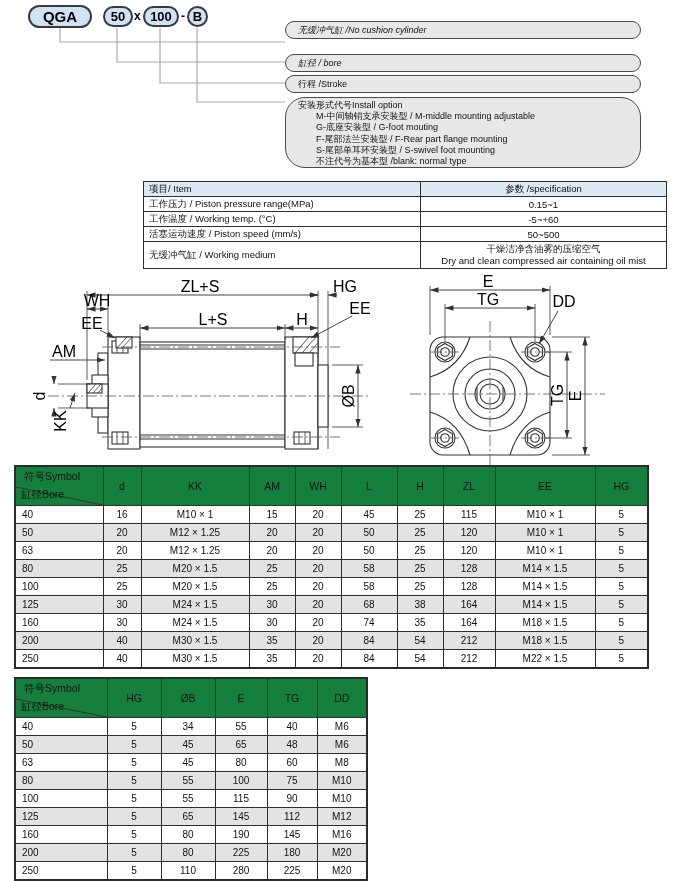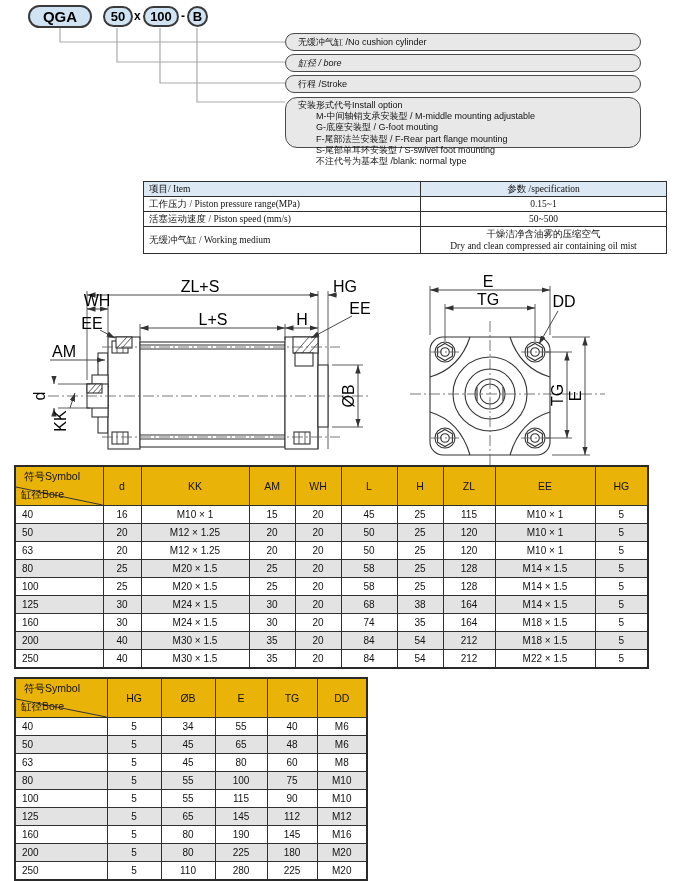--- a/index.html
+++ b/index.html
@@ -6,37 +6,37 @@
   .page{position:relative;width:679px;height:881px;background:#ffffff;overflow:hidden;
         font-family:"Liberation Sans", sans-serif;color:#111;}
   
   .pill{position:absolute;background:#cfe3f3;border:2px solid #3a3a3a;border-radius:12px;
         display:flex;align-items:center;justify-content:center;font-weight:bold;color:#000;box-sizing:border-box;}
   .sep{position:absolute;font-weight:bold;font-size:12px;color:#000;}
   
   .callout{position:absolute;left:285px;width:356px;background:#e8e8e8;border:1.5px solid #4a4a4a;
            box-sizing:border-box;font-size:9px;color:#111;}
   .callout.small{height:18px;border-radius:9px;display:flex;align-items:center;padding-left:12px;}
-  .callout.big{height:51px;border-radius:12px;padding:2px 0 16px 12px;line-height:11.2px;}
+  .callout.big{height:71px;border-radius:20px;padding:2px 0 16px 12px;line-height:11.2px;}
   .callout.big .sub{padding-left:18px;}
   
   #spec{position:absolute;left:143px;top:181px;width:523px;border-collapse:collapse;table-layout:fixed;
         font-size:9.5px;background:#fff;}
-  #spec th,#spec td{border:1px solid #2f2f2f;padding:0 5px;height:14px;font-weight:normal;overflow:hidden;white-space:nowrap;font-family:Liberation Serif, serif;}
+  #spec th,#spec td{border:1px solid #2f2f2f;padding:0 5px;height:14px;font-weight:normal;overflow:hidden;white-space:nowrap;}
   #spec thead th{background:#dce8f4;}
   #spec .item{text-align:left;}
   #spec .val{text-align:center;}
   #spec tr.tall td{height:26px;white-space:normal;}
   #spec .val div{line-height:12px;}
   
   .dimtable{position:absolute;border-collapse:collapse;table-layout:fixed;font-size:10px;background:#fff;color:#111;
             border:2px solid #2a2a2a;}
   .dimtable th,.dimtable td{border:1px solid #2f2f2f;padding:0;text-align:center;height:17px;
             overflow:hidden;white-space:nowrap;font-weight:normal;}
-  .dimtable thead th{background:#eab308;height:38px;font-size:10.5px;}
+  .dimtable thead th{background:#15803d;height:38px;font-size:10.5px;}
   .dimtable tbody tr:nth-child(even){background:#e3e3e3;}
   .dimtable td.rowhead{text-align:left;padding-left:6px;}
   th.corner{position:relative;text-align:left;}
   th.corner .ct{position:absolute;top:3px;left:8px;}
   th.corner .cb{position:absolute;bottom:3px;left:5px;}
   th.corner svg{position:absolute;left:0;top:0;width:100%;height:100%;}
   
   .drawing{position:absolute;}
   .ol{stroke:#333;stroke-width:1.1;fill:none;}
   .olf{stroke:#333;stroke-width:1.1;fill:#fff;}
@@ -59,21 +59,21 @@
 
   <div>
     <div class="pill" style="left:28px;top:5px;width:64px;height:23px;font-size:15px;">QGA</div>
     <div class="pill" style="left:103px;top:6px;width:30px;height:21px;font-size:13px;">50</div>
     <span class="sep" style="left:134px;top:9px;">x</span>
     <div class="pill" style="left:143px;top:6px;width:36px;height:21px;font-size:13px;">100</div>
     <span class="sep" style="left:181px;top:9px;">-</span>
     <div class="pill" style="left:187px;top:6px;width:21px;height:21px;border-radius:50%;font-size:13px;">B</div>
   </div>
 
-  <div class="callout small" style="top:33px;">无缓冲气缸 /No cushion cylinder</div>
+  <div class="callout small" style="top:21px;font-style:italic;">无缓冲气缸 /No cushion cylinder</div>
   <div class="callout small" style="top:54px;font-style:italic;">缸径 / bore</div>
   <div class="callout small" style="top:75px;">行程 /Stroke</div>
   <div class="callout big" style="top:97px;">
     <div>安装形式代号Install option</div>
     <div class="sub">M-中间轴销支承安装型 / M-middle mounting adjustable</div>
     <div class="sub">G-底座安装型 / G-foot mouting</div>
     <div class="sub">F-尾部法兰安装型 / F-Rear part flange mounting</div>
     <div class="sub">S-尾部单耳环安装型 / S-swivel foot mounting</div>
     <div class="sub">不注代号为基本型 /blank: normal type</div>
   </div>
@@ -86,20 +86,24 @@
     <thead>
       <tr>
         <th class="item">项目/ Item</th>
         <th class="val">参数 /specification</th>
       </tr>
     </thead>
     <tbody>
       <tr>
         <td class="item">工作压力 / Piston pressure range(MPa)</td>
         <td class="val">0.15~1</td>
+      </tr>
+      <tr>
+        <td class="item">工作温度 / Working temp. (°C)</td>
+        <td class="val">-5~+60</td>
       </tr>
       <tr>
         <td class="item">活塞运动速度 / Piston speed (mm/s)</td>
         <td class="val">50~500</td>
       </tr>
       <tr class="tall">
         <td class="item">无缓冲气缸 / Working medium</td>
         <td class="val">
           <div>干燥洁净含油雾的压缩空气</div>
           <div>Dry and clean compressed air containing oil mist</div>

